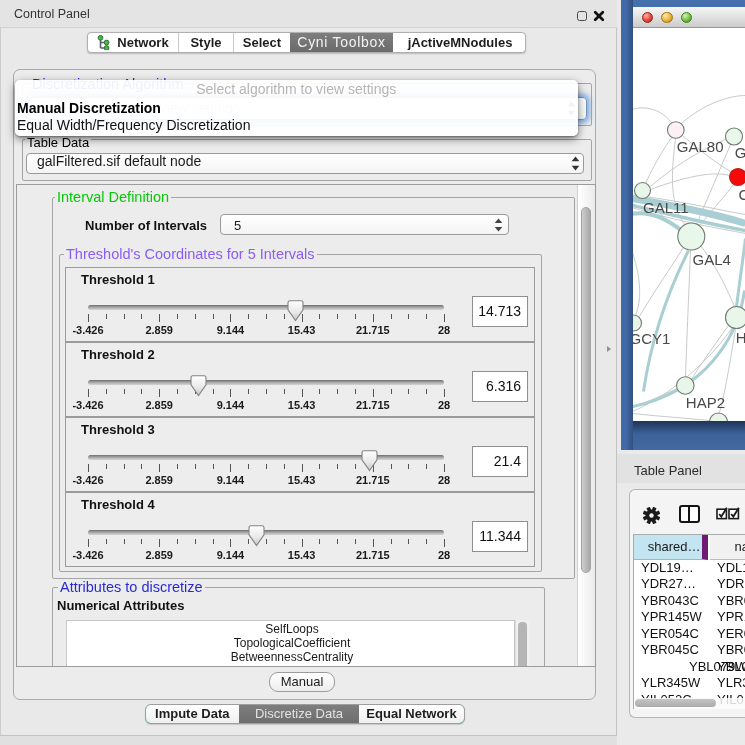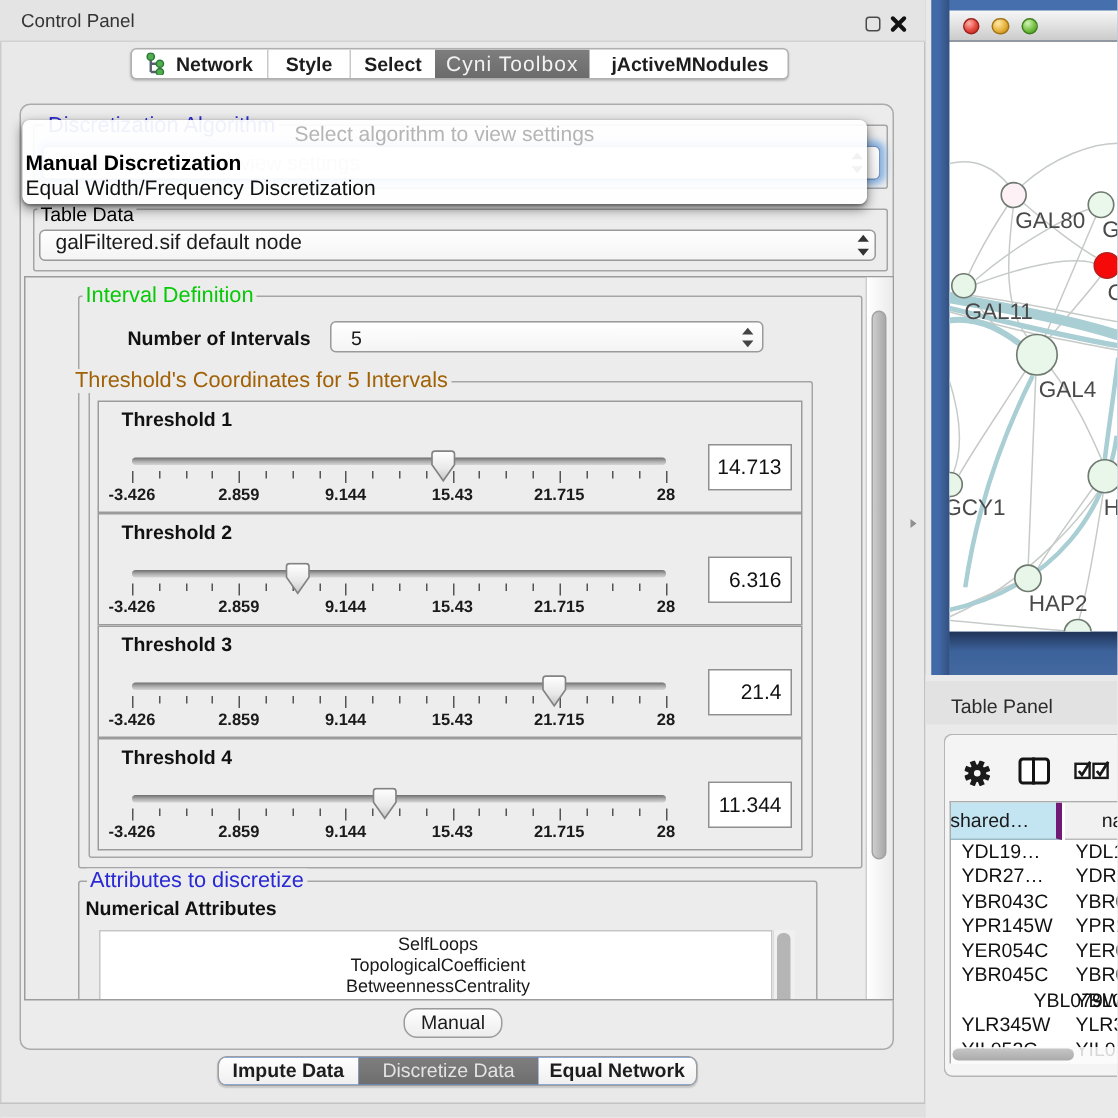--- a/index.html
+++ b/index.html
@@ -62,21 +62,21 @@
 <div class="grp" style="left:52px;top:196.5px;width:523px;height:382px;"></div>
 <div class="leg" style="left:55px;top:188.5px;color:#08c908;">Interval Definition</div>
 <div class="bold13" style="left:85px;top:218px;">Number of Intervals</div>
 <div class="combo" style="left:220px;top:213.5px;width:289px;height:21.5px;"></div>
 <div class="ctext" style="left:234px;top:217.5px;">5</div>
 <svg class="abs" style="left:494px;top:218px;" width="9" height="14">
       <path d="M4.5,0.5 L8.3,5 H0.7 z" fill="#444"></path>
       <path d="M4.5,13.5 L8.3,9 H0.7 z" fill="#444"></path>
     </svg>
 <div class="grp" style="left:58.5px;top:253.5px;width:483px;height:318.5px;"></div>
-<div class="leg" style="left:48px;top:245.5px;color:#a16207;">Threshold's Coordinates for 5 Intervals</div>
+<div class="leg" style="left:64px;top:245.5px;color:#8b5cf6;">Threshold's Coordinates for 5 Intervals</div>
 <div class="abs" style="left:65px;top:267.0px;width:470px;height:75px;background:#ededed;border:1px solid #9b9b9b;"></div>
 <div class="bold13" style="left:81px;top:272.0px;">Threshold 1</div>
 <div class="abs" style="left:88.0px;top:305.0px;width:356.0px;height:5px;border-radius:3px;background:linear-gradient(#6e6e6e,#b0b0b0 55%,#d5d5d5);"></div>
 <div class="tick" style="left:88.0px;top:314.0px;height:7.5px;"></div>
 <div class="tick" style="left:105.8px;top:314.0px;height:4.5px;"></div>
 <div class="tick" style="left:123.6px;top:314.0px;height:4.5px;"></div>
 <div class="tick" style="left:141.4px;top:314.0px;height:4.5px;"></div>
 <div class="tick" style="left:159.2px;top:314.0px;height:7.5px;"></div>
 <div class="tick" style="left:177.0px;top:314.0px;height:4.5px;"></div>
 <div class="tick" style="left:194.8px;top:314.0px;height:4.5px;"></div>
@@ -238,21 +238,21 @@
   <div class="abs" style="left:35px;top:26.5px;width:493px;height:200px;border:1px solid #a5a5a5;border-radius:2px;"></div>
   <div class="leg" style="left:41px;top:18.5px;color:#2a2ad4;">Attributes to discretize</div>
   <div class="bold13" style="left:40px;top:37.5px;">Numerical Attributes</div>
   <div class="abs" style="left:49px;top:59.5px;width:449px;height:120px;background:#ffffff;border:1px solid #c6c6c6;font-size:12px;color:#1a1a1a;">
      <div style="padding:2.5px 0 0 3px;line-height:13.8px;">SelfLoops<br>TopologicalCoefficient<br>BetweennessCentrality</div>
   </div>
   <div class="abs" style="left:498px;top:59.5px;width:15px;height:120px;background:#f0f0f0;border-left:1px solid #dcdcdc;"></div>
   <div class="abs" style="left:501px;top:61.5px;width:8.5px;height:118px;border-radius:4px;background:#b5b5b5;"></div>
 </div>
 <div class="abs" style="left:269px;top:671.5px;width:66px;height:20px;background:linear-gradient(#ffffff,#ededed);border:1px solid #9c9c9c;border-radius:9px;font-size:13px;color:#1c1c1c;text-align:center;line-height:18px;">Manual</div>
-<div class="abs" style="left:144.5px;top:703.5px;width:320.5px;height:20px;background:#3b82f6;border:1px solid #9e9e9e;border-radius:6px;box-shadow:0 1px 1px rgba(0,0,0,0.15);overflow:hidden;">
+<div class="abs" style="left:144.5px;top:703.5px;width:320.5px;height:20px;background:#22c55e;border:1px solid #9e9e9e;border-radius:6px;box-shadow:0 1px 1px rgba(0,0,0,0.15);overflow:hidden;">
   <div class="seg" style="left:0;width:93.5px;background:linear-gradient(#ffffff,#efefef);">Impute Data</div>
   <div class="seg" style="left:93.5px;width:120px;background:linear-gradient(#7e7e7e,#6e6e6e);color:#e3e3e3;font-weight:normal;">Discretize Data</div>
   <div class="seg" style="left:213.5px;width:105px;background:linear-gradient(#ffffff,#efefef);">Equal Network</div>
 </div>
 <div class="abs" style="left:607px;top:346px;width:0;height:0;border-left:4.5px solid #909090;border-top:3.5px solid transparent;border-bottom:3.5px solid transparent;"></div>
 <div class="abs" style="left:620.5px;top:0;width:124.5px;height:449.5px;background:#4068a6;"></div>
 <div class="abs" style="left:620.5px;top:0;width:12px;height:449.5px;background:linear-gradient(90deg,#4269a8 40%,#32507e);"></div>
 <div class="abs" style="left:632.5px;top:0;width:112.5px;height:7px;background:#466fad;"></div>
 <div class="abs" style="left:632.5px;top:7px;width:112.5px;height:20.5px;background:linear-gradient(#f7f7f7,#cbcbcb);border-bottom:1px solid #989898;"></div>
 <div class="abs" style="left:641.8px;top:11.6px;width:11.4px;height:11.4px;border-radius:50%;background:radial-gradient(circle at 35% 28%,#ffb3ac,#e4483d 55%,#ad2419);border:0.5px solid #9c2018;"></div>
@@ -333,21 +333,21 @@
 <div class="abs" style="left:687.8px;top:504.5px;width:2.6px;height:18.5px;background:#141414;"></div>
 <svg class="abs" style="left:715.5px;top:506px;" width="13" height="14">
       <rect x="1" y="3.2" width="9.4" height="9.4" fill="#fff" stroke="#1a1a1a" stroke-width="1.6"></rect>
       <path d="M3.2,8 L5.3,10.6 L10.8,1.8" fill="none" stroke="#1a1a1a" stroke-width="1.8"></path>
     </svg>
 <svg class="abs" style="left:728.0px;top:506px;" width="13" height="14">
       <rect x="1" y="3.2" width="9.4" height="9.4" fill="#fff" stroke="#1a1a1a" stroke-width="1.6"></rect>
       <path d="M3.2,8 L5.3,10.6 L10.8,1.8" fill="none" stroke="#1a1a1a" stroke-width="1.8"></path>
     </svg>
 <div class="abs" style="left:632.5px;top:534px;width:112.5px;height:174.5px;background:#ffffff;border-left:1px solid #ababab;border-top:1px solid #ababab;overflow:hidden;">
-  <div class="abs" style="left:0;top:0;width:74px;height:24.5px;background:#c3e4f1;border-right:4px solid #701a75;border-bottom:1px solid #9cb9c6;font-size:13px;color:#1a1a1a;padding-right:1px;line-height:23px;">shared…</div>
+  <div class="abs" style="left:0;top:0;width:74px;height:24.5px;background:#c3e4f1;border-right:6px solid #701a75;border-bottom:1px solid #9cb9c6;font-size:13px;color:#1a1a1a;text-align:right;padding-right:1px;line-height:23px;">shared…</div>
   <div class="abs" style="left:76px;top:0;width:36.5px;height:24.5px;background:#f1f1f1;border-bottom:1px solid #bbb;font-size:13px;color:#1a1a1a;padding-left:25px;line-height:23px;">na</div>
   <div class="abs" style="left:7.5px;top:24.5px;font-size:13px;color:#111;">YDL19…</div>
   <div class="abs" style="left:83.5px;top:24.5px;font-size:13px;color:#111;">YDL1</div>
   <div class="abs" style="left:7.5px;top:41.0px;font-size:13px;color:#111;">YDR27…</div>
   <div class="abs" style="left:83.5px;top:41.0px;font-size:13px;color:#111;">YDR2</div>
   <div class="abs" style="left:7.5px;top:57.5px;font-size:13px;color:#111;">YBR043C</div>
   <div class="abs" style="left:83.5px;top:57.5px;font-size:13px;color:#111;">YBR0</div>
   <div class="abs" style="left:7.5px;top:74.0px;font-size:13px;color:#111;">YPR145W</div>
   <div class="abs" style="left:83.5px;top:74.0px;font-size:13px;color:#111;">YPR1</div>
   <div class="abs" style="left:7.5px;top:90.5px;font-size:13px;color:#111;">YER054C</div>

